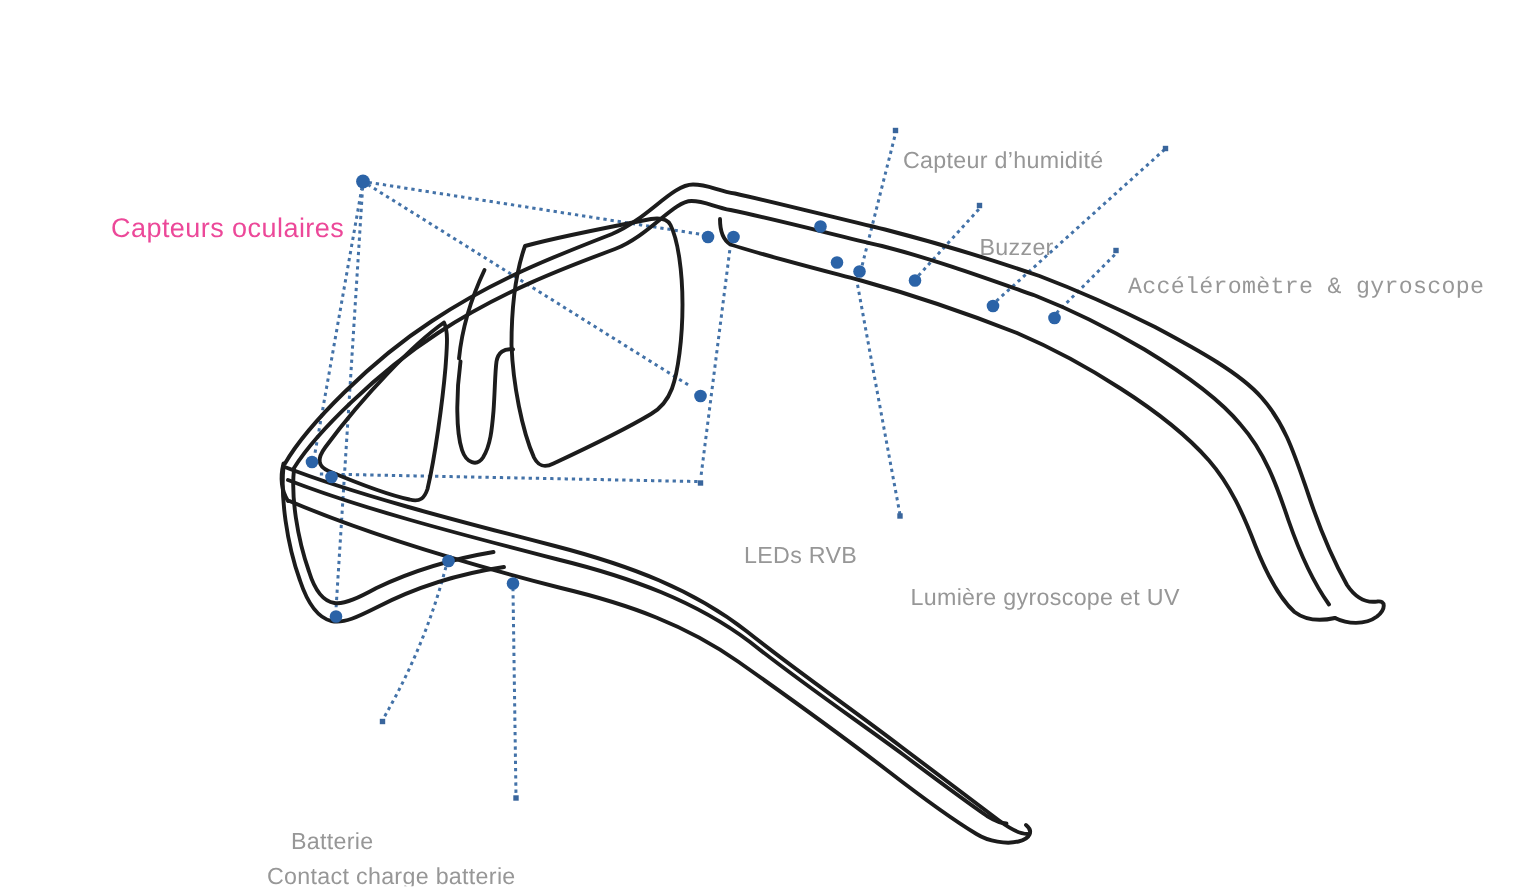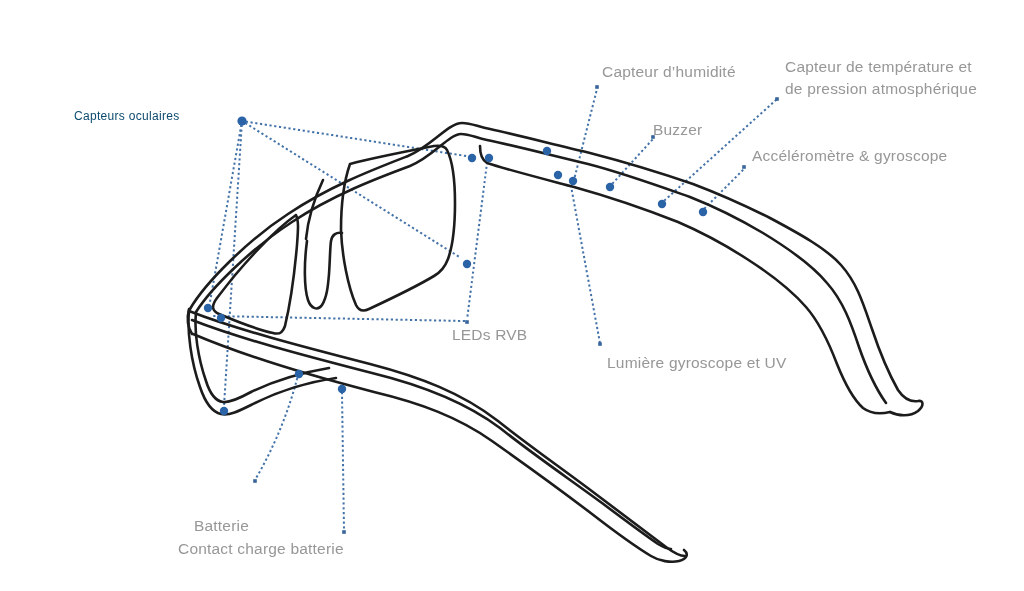--- a/index.html
+++ b/index.html
@@ -13,24 +13,25 @@
   #drawing{position:absolute;left:0;top:0;}
   .frame-path{fill:none;stroke:#1c1c1c;stroke-width:2.6;stroke-linecap:round;stroke-linejoin:round;}
   .connector{fill:none;stroke:#4372a8;stroke-width:2;stroke-dasharray:0.2 4.6;stroke-linecap:square;}
   .diagram-label{
     position:absolute;
     color:#979797;
     font-size:15.5px;
     letter-spacing:0.2px;
     white-space:nowrap;
     line-height:21.5px;
+    margin-top:36px;
   }
   .primary-label{
-    color:#0c4a6e;
-    font-size:12px;
+    color:#ec4899;
+    font-size:18px;
     letter-spacing:0.3px;
   }
 </style>
 </head>
 <body>
 
 <div id="stage">
 
   <svg id="drawing" width="1024" height="591" viewBox="0 0 1024 591" xmlns="http://www.w3.org/2000/svg">
 
@@ -118,30 +119,26 @@
         <rect x="465.2" y="320.2" width="3.6" height="3.6" fill="#39659c"></rect>
         <rect x="253.2" y="479.2" width="3.6" height="3.6" fill="#39659c"></rect>
         <rect x="342.2" y="530.2" width="3.6" height="3.6" fill="#39659c"></rect>
       </g>
   </svg>
 
   <div class="diagram-label primary-label" style="left:74px;top:106px;">Capteurs oculaires</div>
 
   <div class="diagram-label" style="left:602px;top:61px;">Capteur d’humidité</div>
 
-  <div class="diagram-label" style="left:785px;top:56px;">
-    <div>Capteur de température et</div>
-    <div>de pression atmosphérique</div>
-  </div>
 
   <div class="diagram-label" style="left:653px;top:119px;">Buzzer</div>
 
-  <div class="diagram-label" style="left:752px;top:145px;">Accéléromètre &amp; gyroscope</div>
+  <div class="diagram-label" style="left:752px;top:145px;font-family:Liberation Mono, monospace;">Accéléromètre &amp; gyroscope</div>
 
-  <div class="diagram-label" style="left:452px;top:324px;">LEDs RVB</div>
+  <div class="diagram-label" style="left:496px;top:324px;">LEDs RVB</div>
 
   <div class="diagram-label" style="left:607px;top:352px;">Lumière gyroscope et UV</div>
 
   <div class="diagram-label" style="left:194px;top:515px;">Batterie</div>
 
   <div class="diagram-label" style="left:178px;top:538px;">Contact charge batterie</div>
 
 </div>
 
 </body></html>

